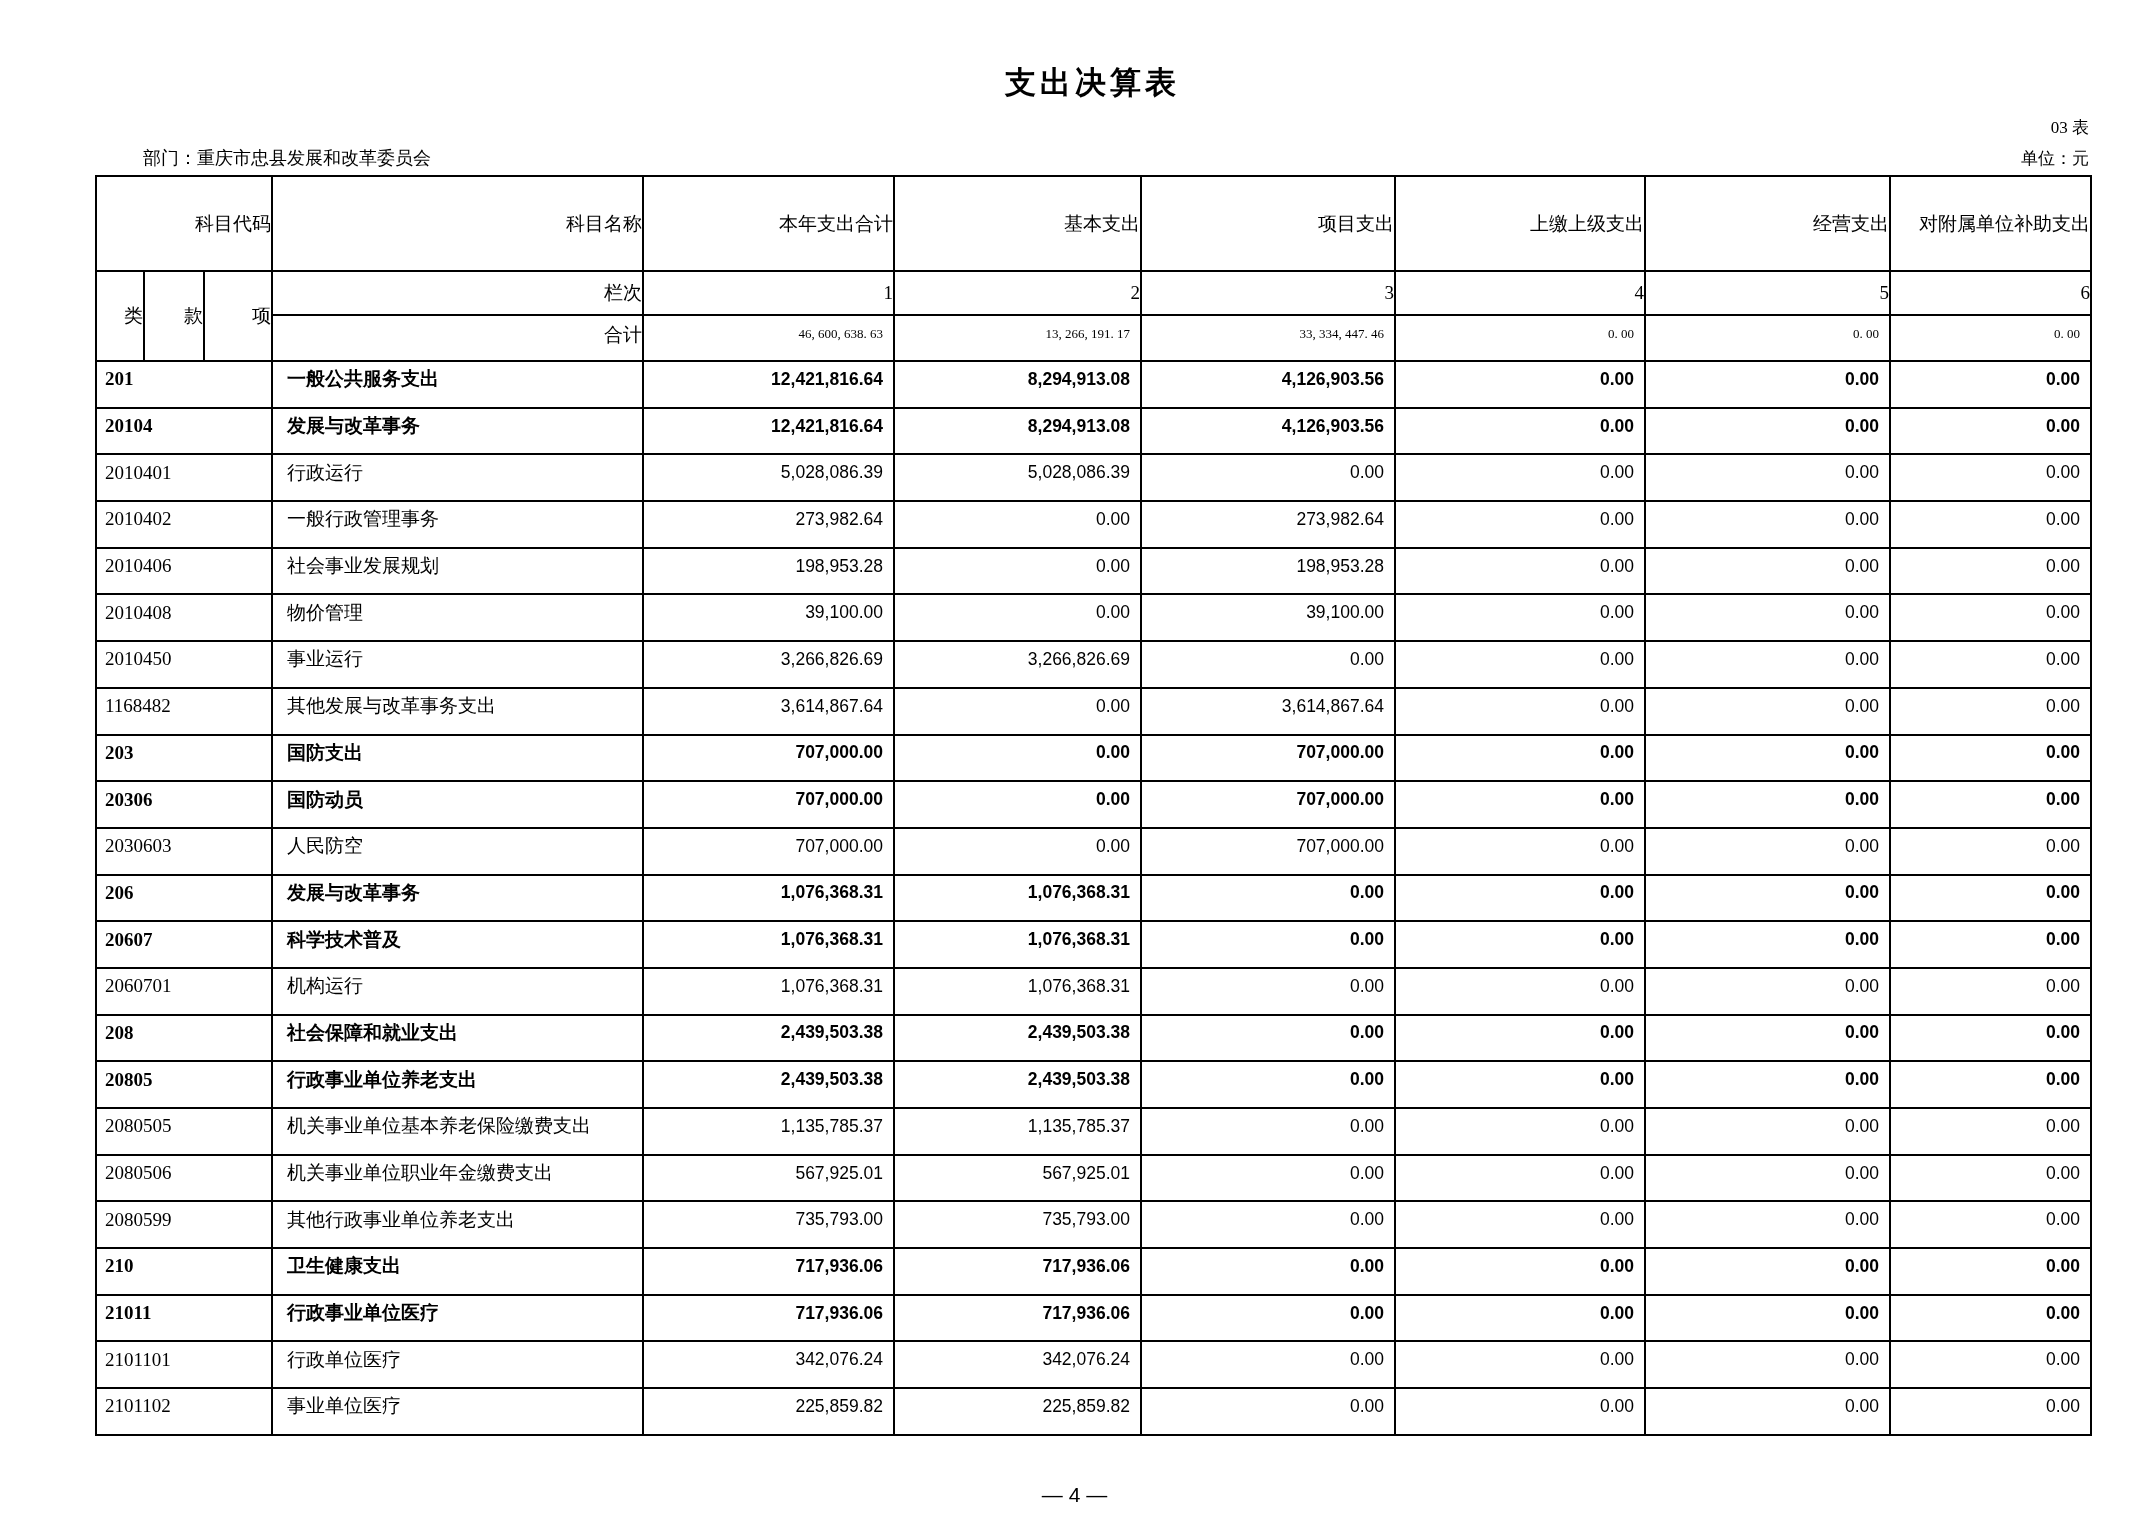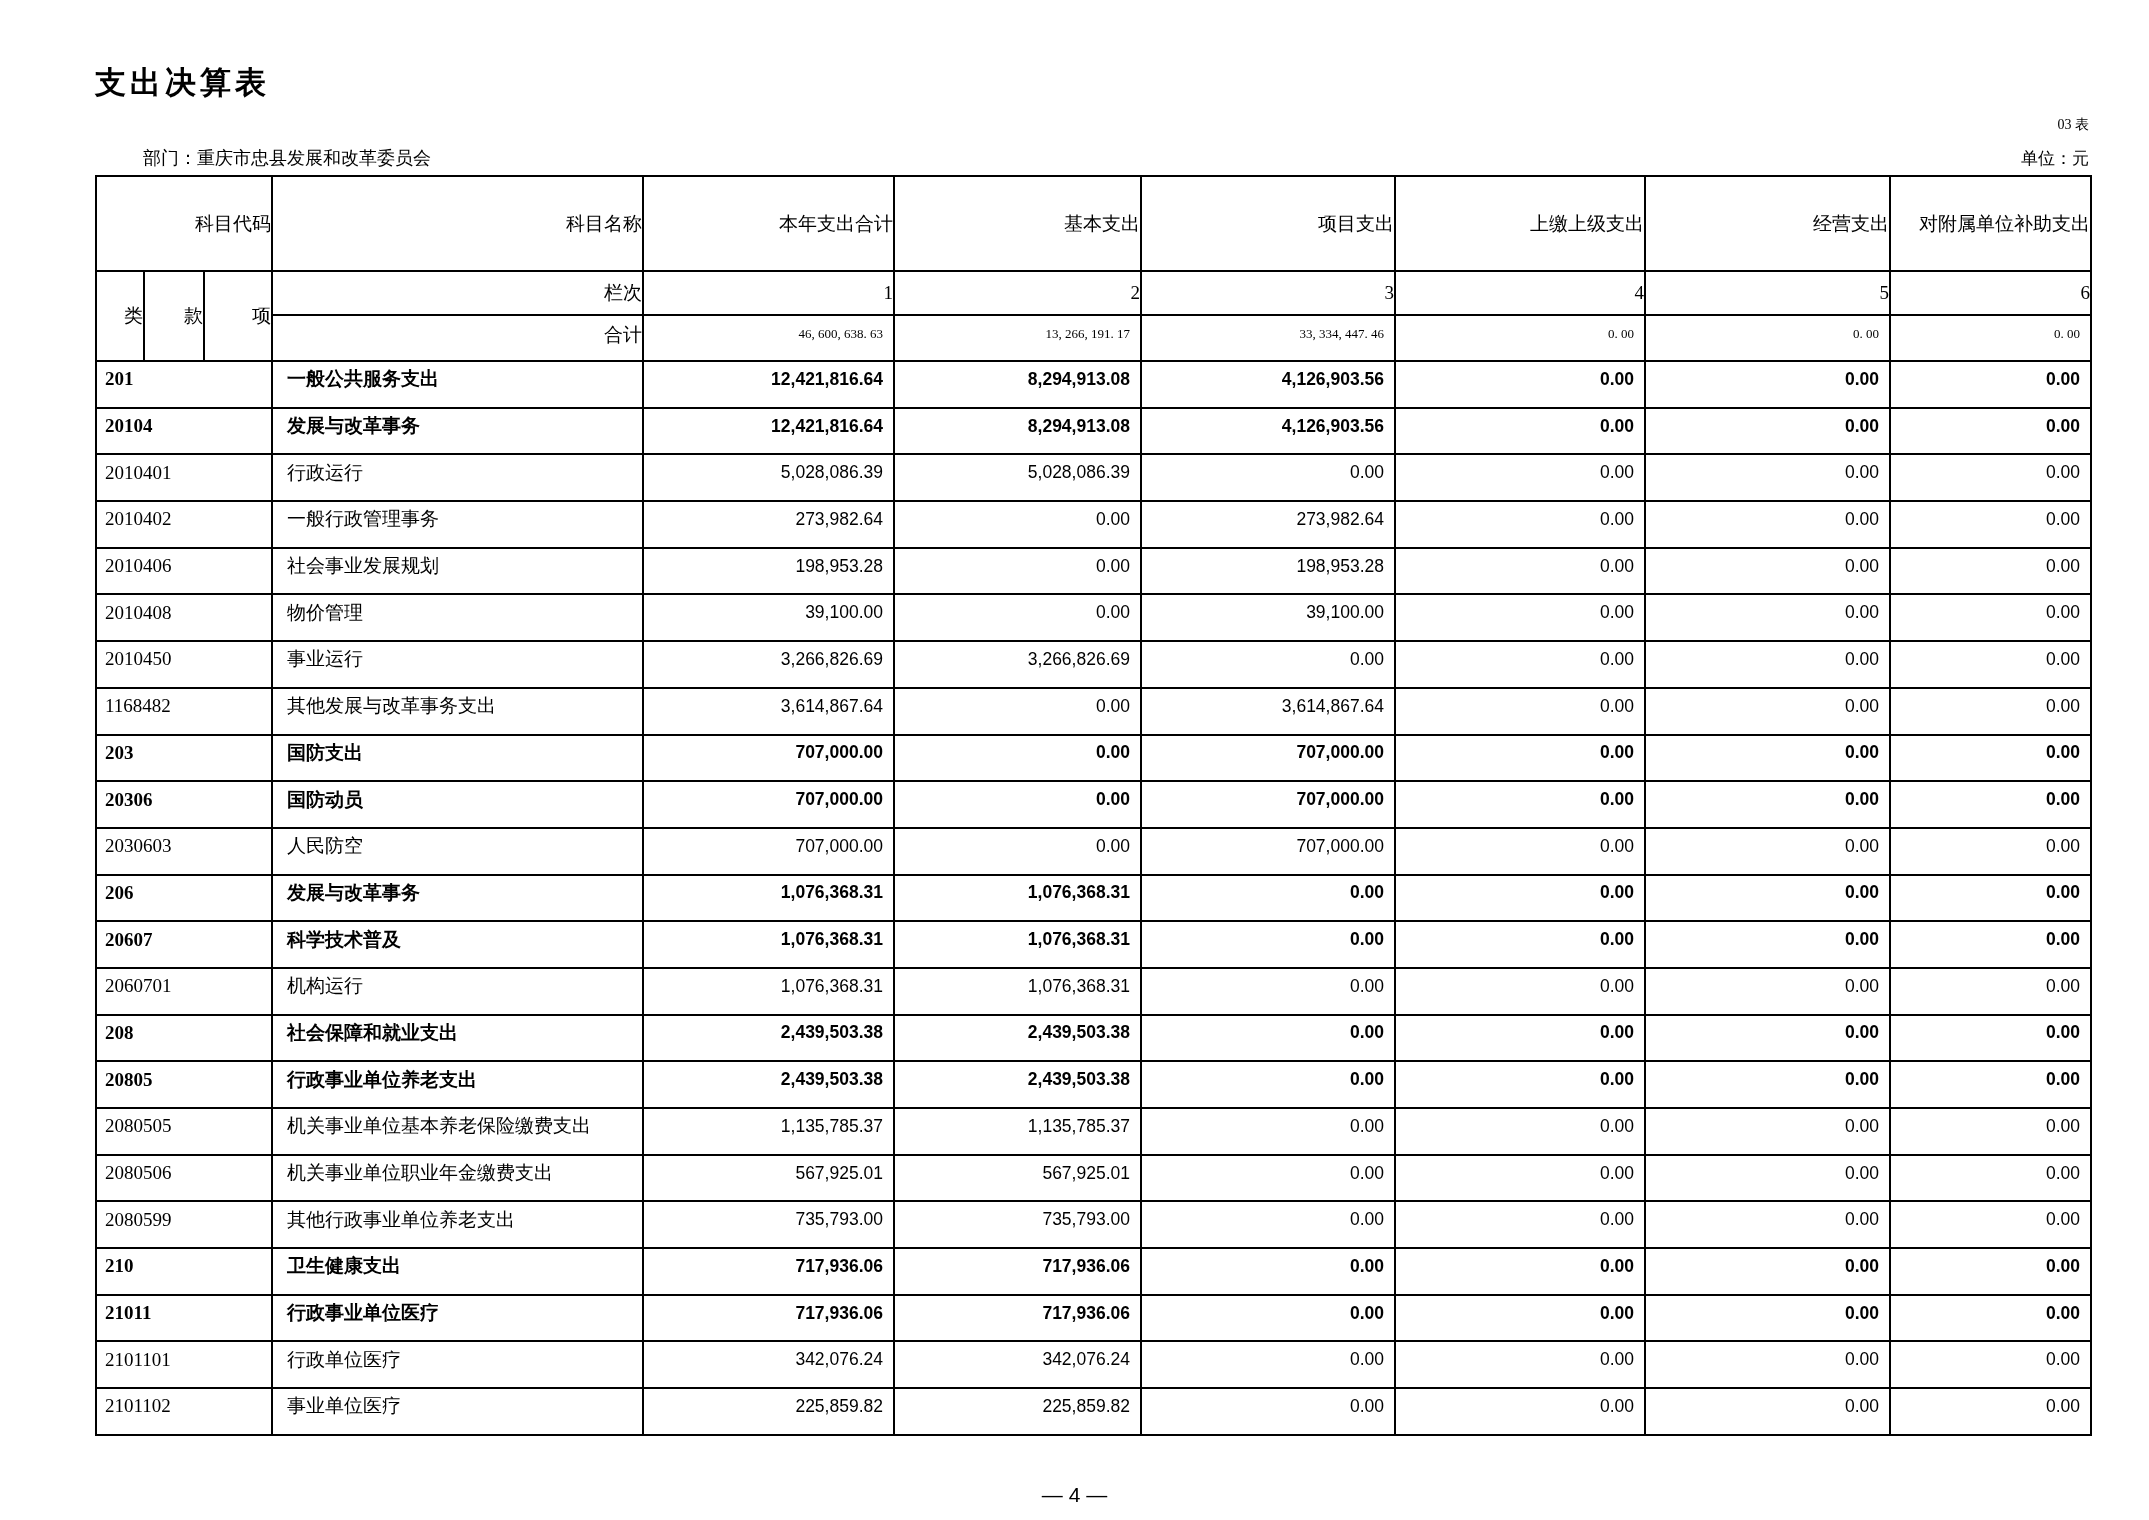--- a/index.html
+++ b/index.html
@@ -11,29 +11,30 @@
     background: #ffffff;
     color: #000000;
     font-family: "Liberation Serif", serif;
     overflow: hidden;
   }
   .doc-title {
     position: absolute;
     top: 62px;
     left: 95px;
     width: 1995px;
+    text-align: center;
     font-size: 31px;
     font-weight: bold;
     letter-spacing: 4px;
   }
   .table-no {
     position: absolute;
     top: 116px;
     right: 60px;
-    font-size: 14px;
+    font-size: 17px;
   }
   .dept-line {
     position: absolute;
     top: 146px;
     left: 97px;
     font-size: 18px;
     margin-left: 46px;
   }
   .unit-line {
     position: absolute;

